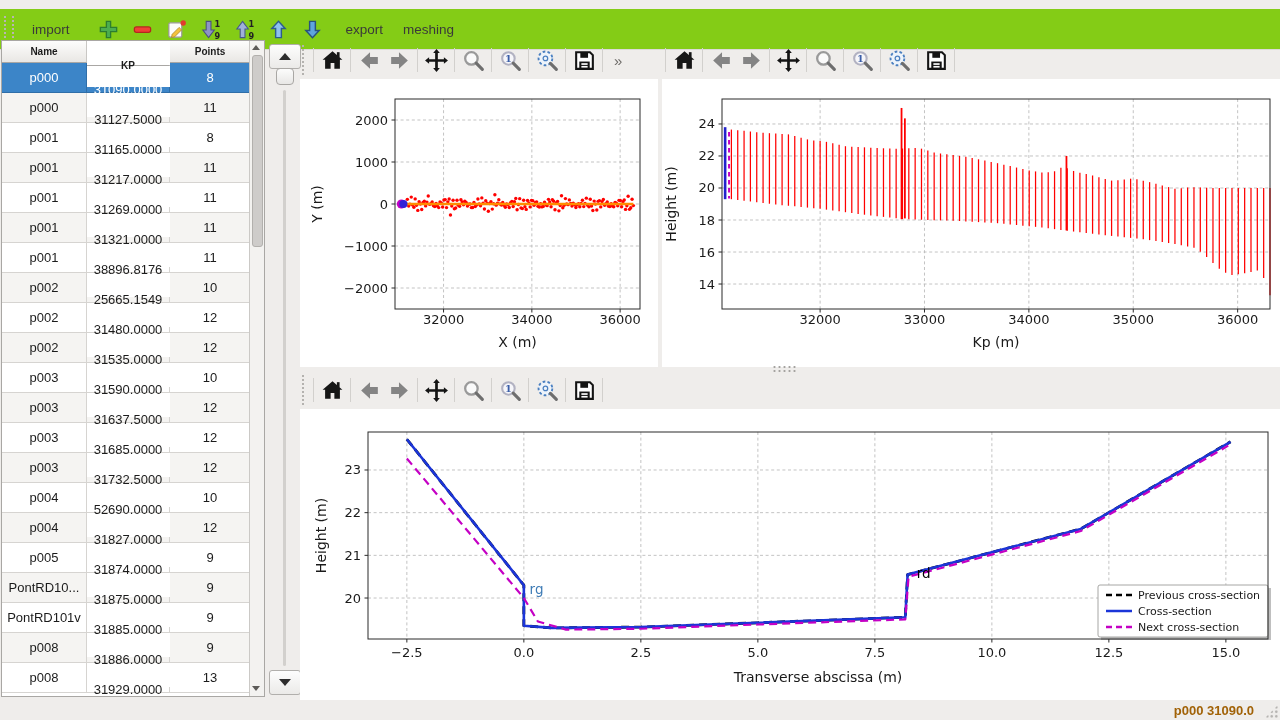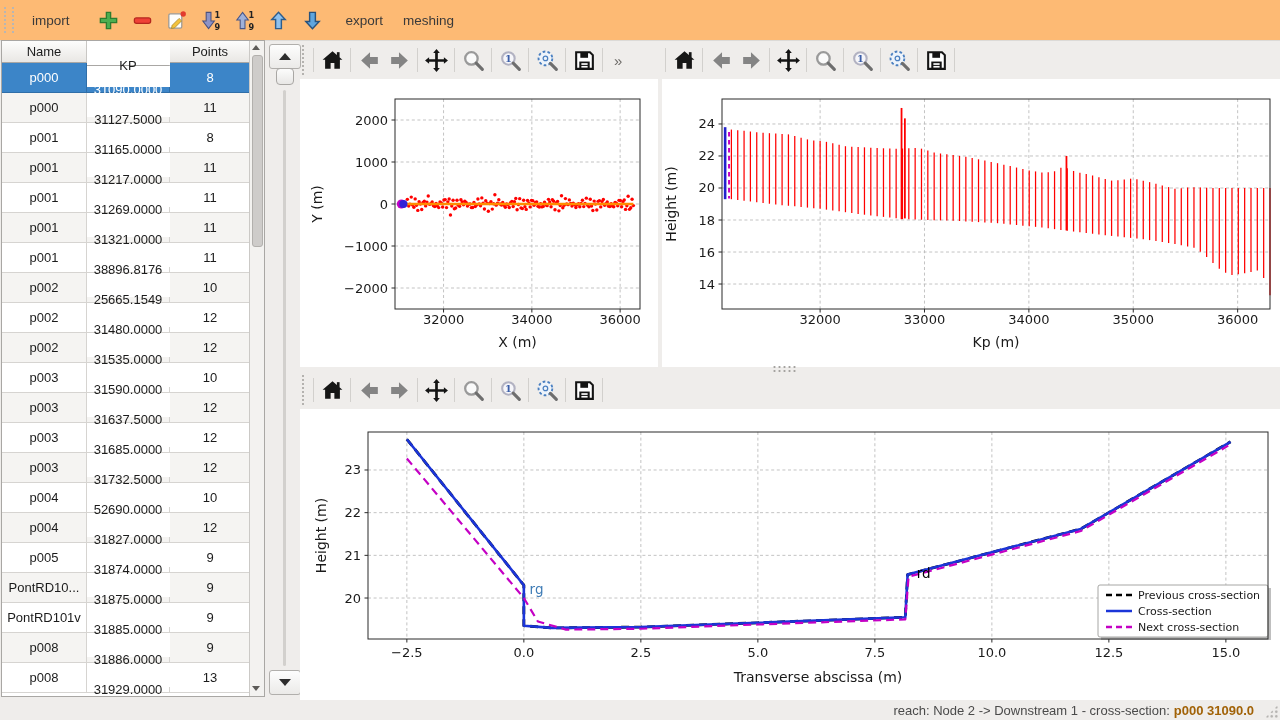--- a/index.html
+++ b/index.html
@@ -2,38 +2,38 @@
 <html><head>
 <meta charset="utf-8">
 <style>
   html,body{margin:0;padding:0;}
   body{width:1280px;height:720px;position:relative;overflow:hidden;
        background:#efedeb;font-family:"Liberation Sans",sans-serif;
        -webkit-font-smoothing:antialiased;}
   .abs{position:absolute;}
 
   
-  #top-toolbar{left:0;top:0;width:1280px;height:40px;background:#fdba74;
+  #top-toolbar{left:0;top:9px;width:1280px;height:40px;background:#84cc16;
     border-bottom:1px solid #dcdad7;display:flex;align-items:center;}
   .tb-handle{width:6px;height:26px;margin:0 8px 0 4px;
     border-left:2px dotted #b9b6b2;border-right:2px dotted #b9b6b2;}
   .tb-text{background:none;border:none;font:13.5px "Liberation Sans",sans-serif;
     color:#3a3a3a;padding:6px 10px;cursor:default;}
   .tb-icon{width:26px;height:26px;display:inline-flex;align-items:center;
     justify-content:center;margin:0 4px;}
   .tb-icon svg{width:23px;height:23px;}
   #top-toolbar .sp1{width:12px;} #top-toolbar .sp2{width:6px;}
 
   
   #table-panel{left:1px;top:40px;width:264px;height:657px;background:#fff;
     border:1px solid #a9a7a4;box-sizing:border-box;overflow:hidden;}
   #grid{position:absolute;left:0;top:0;width:249px;}
   .th-row{display:flex;height:22px;}
   .th{box-sizing:border-box;display:flex;align-items:center;justify-content:center;
-    font-size:13px;font-weight:normal;color:#1c1c1c;
+    font-size:10px;font-weight:bold;color:#1c1c1c;
     background:linear-gradient(#fdfdfc,#e9e7e4);
     border-right:1px solid #c9c7c4;border-bottom:1px solid #a9a7a4;}
   .tr{display:flex;height:30px;}
   .td{box-sizing:border-box;display:flex;align-items:center;justify-content:center;
     font-size:13px;color:#1b1b1b;border-right:1px solid #d6d4d1;
     border-bottom:1px solid #d6d4d1;}
   .c0{width:85px;} .c1{width:83px;margin-top:24px;} .c2{width:81px;text-align:right;}
   .tr.odd .td{background:#f5f4f2;}
   .tr.sel .td{background:#3c85c8;color:#fff;border-right-color:#2f6ea8;
     border-bottom-color:#2f6ea8;}
@@ -849,16 +849,15 @@
     <text x="61" y="150.84639175257732" text-anchor="end" font-size="13" fill="#1a1a1a" font-family="DejaVu Sans, sans-serif">21</text>
     <line x1="64.5" y1="103.6659793814433" x2="68" y2="103.6659793814433" stroke="#2b2b2b" stroke-width="1"></line>
     <text x="61" y="108.1659793814433" text-anchor="end" font-size="13" fill="#1a1a1a" font-family="DejaVu Sans, sans-serif">22</text>
     <line x1="64.5" y1="60.985567010309296" x2="68" y2="60.985567010309296" stroke="#2b2b2b" stroke-width="1"></line>
     <text x="61" y="65.4855670103093" text-anchor="end" font-size="13" fill="#1a1a1a" font-family="DejaVu Sans, sans-serif">23</text>
     <text x="518" y="273" text-anchor="middle" font-size="14" fill="#1a1a1a" font-family="DejaVu Sans, sans-serif">Transverse abscissa (m)</text>
     <text x="26" y="126.5" text-anchor="middle" font-size="14" fill="#1a1a1a" font-family="DejaVu Sans, sans-serif" transform="rotate(-90 26 126.5)">Height (m)</text>
   </svg>
 
 <div id="statusbar" class="abs">
-  <span>reach: Node 2 -&gt; Downstream 1 - cross-section:</span>
   <b>p000 31090.0</b>
 </div>
 <div id="resize-grip"></div>
 
 </body></html>

